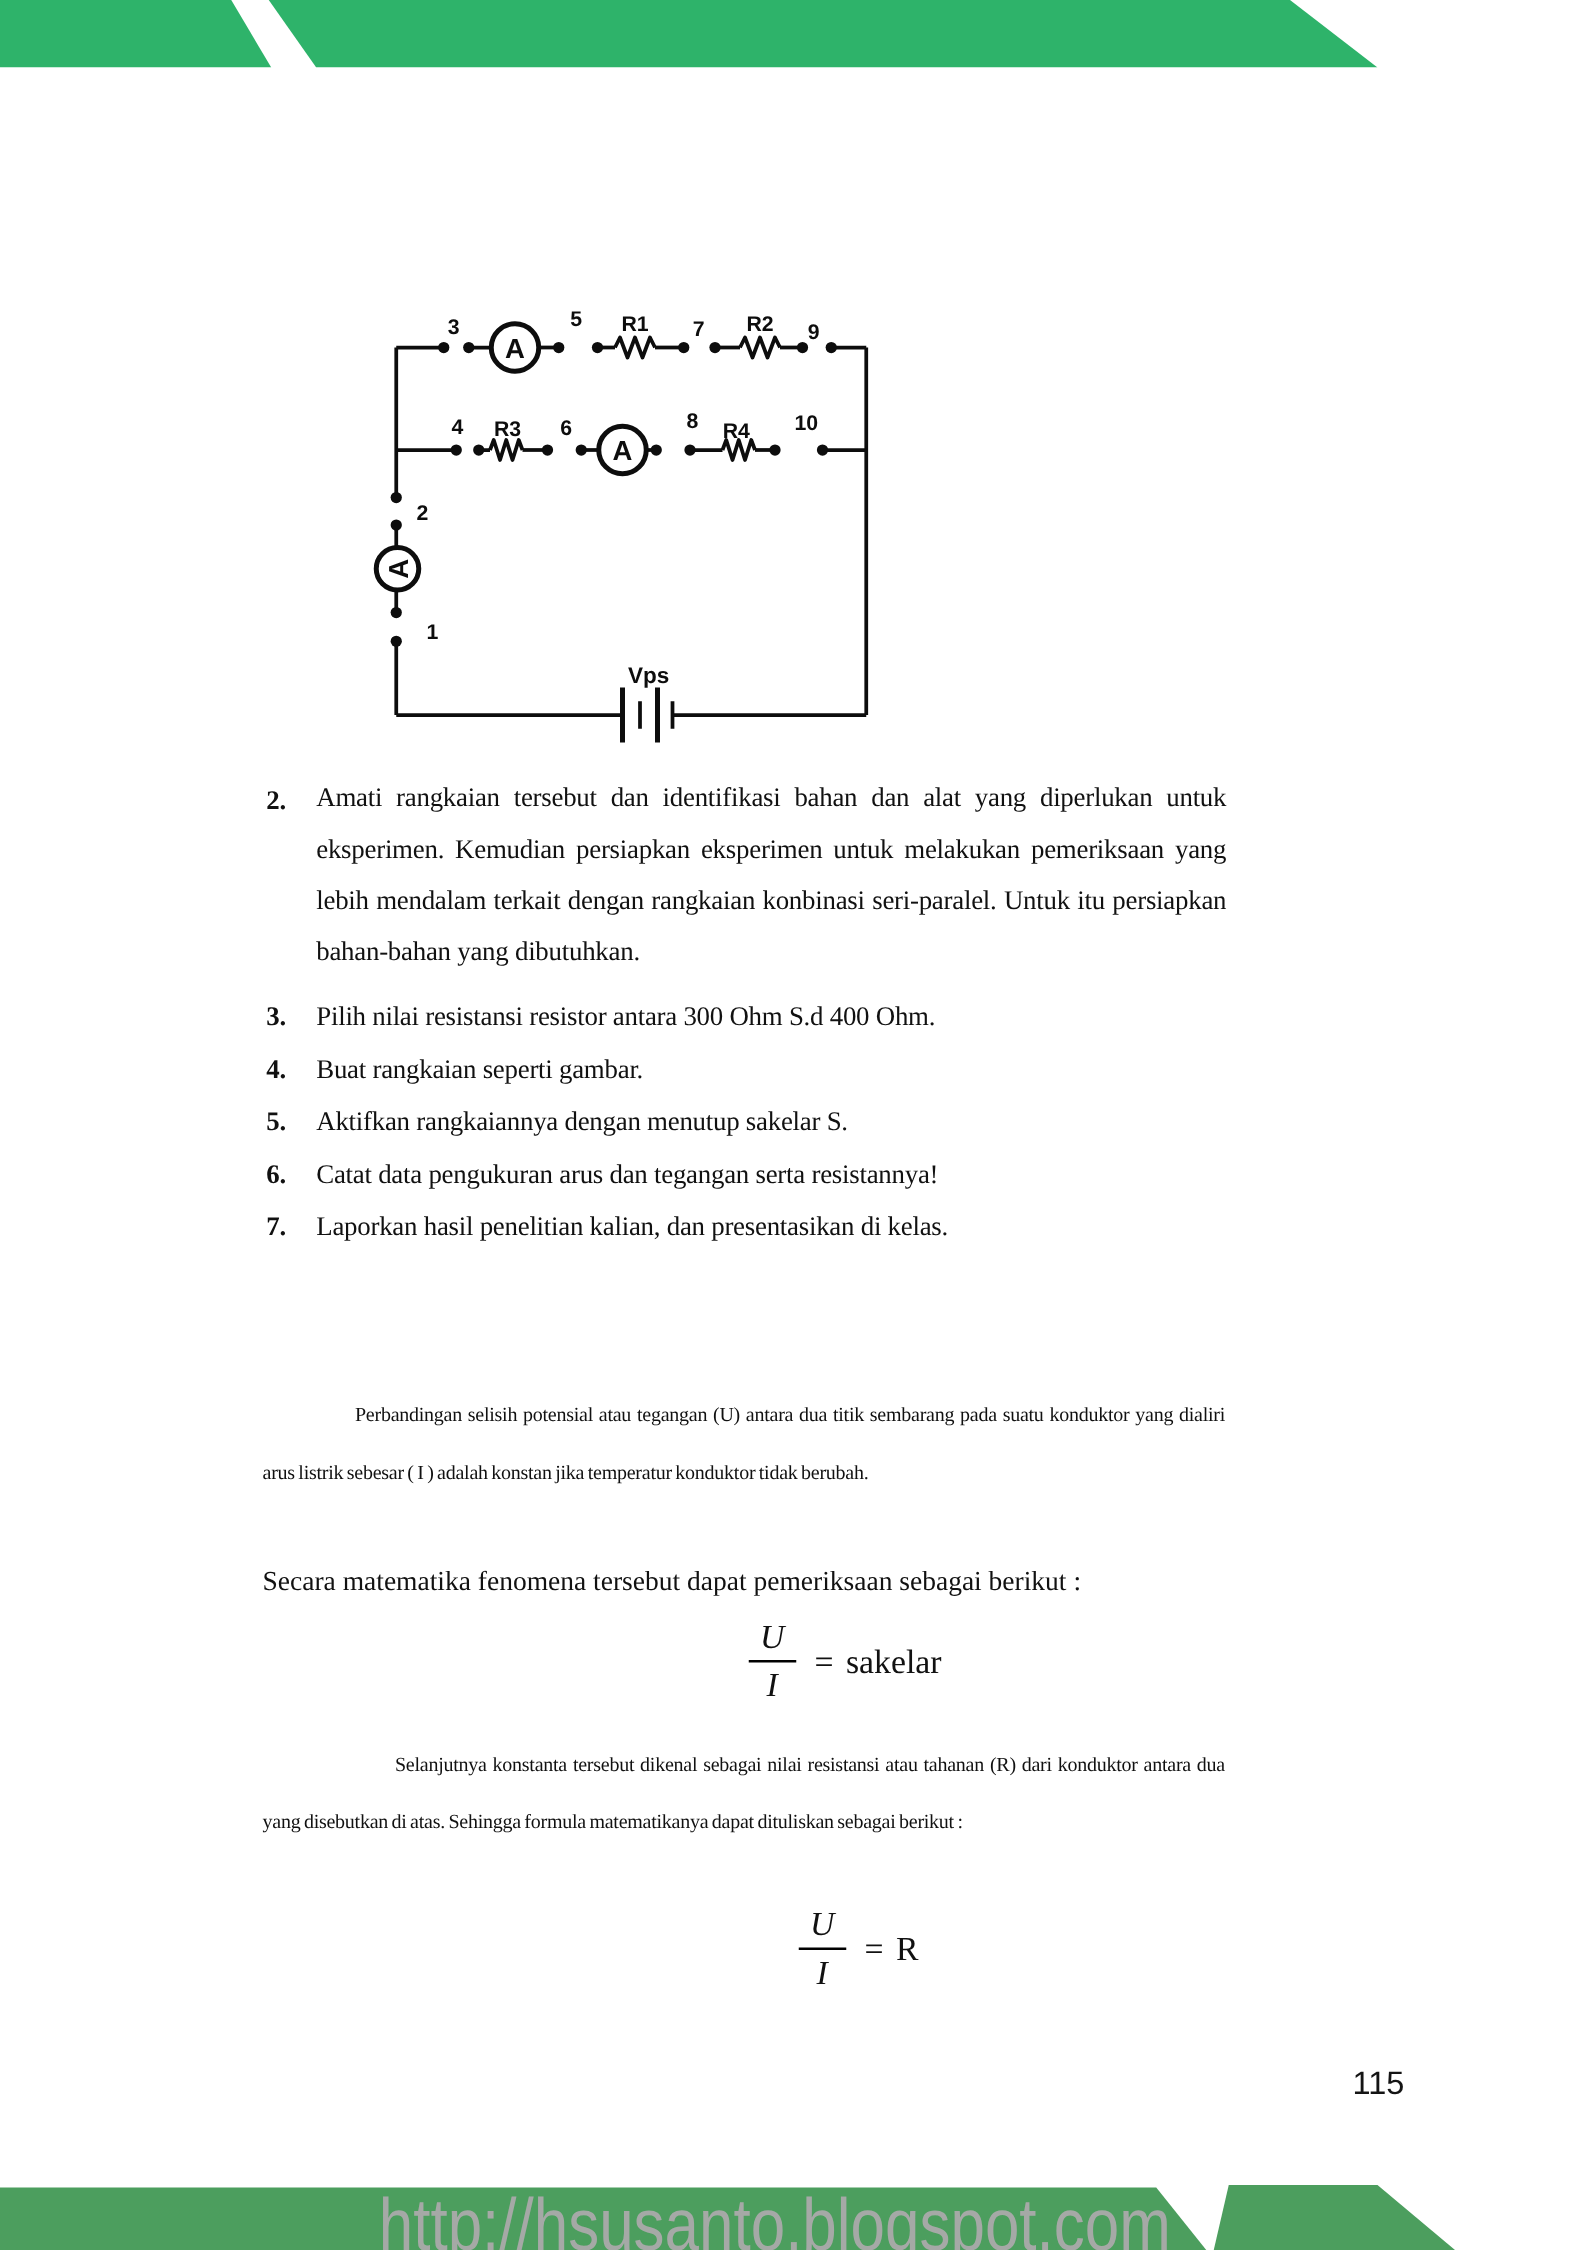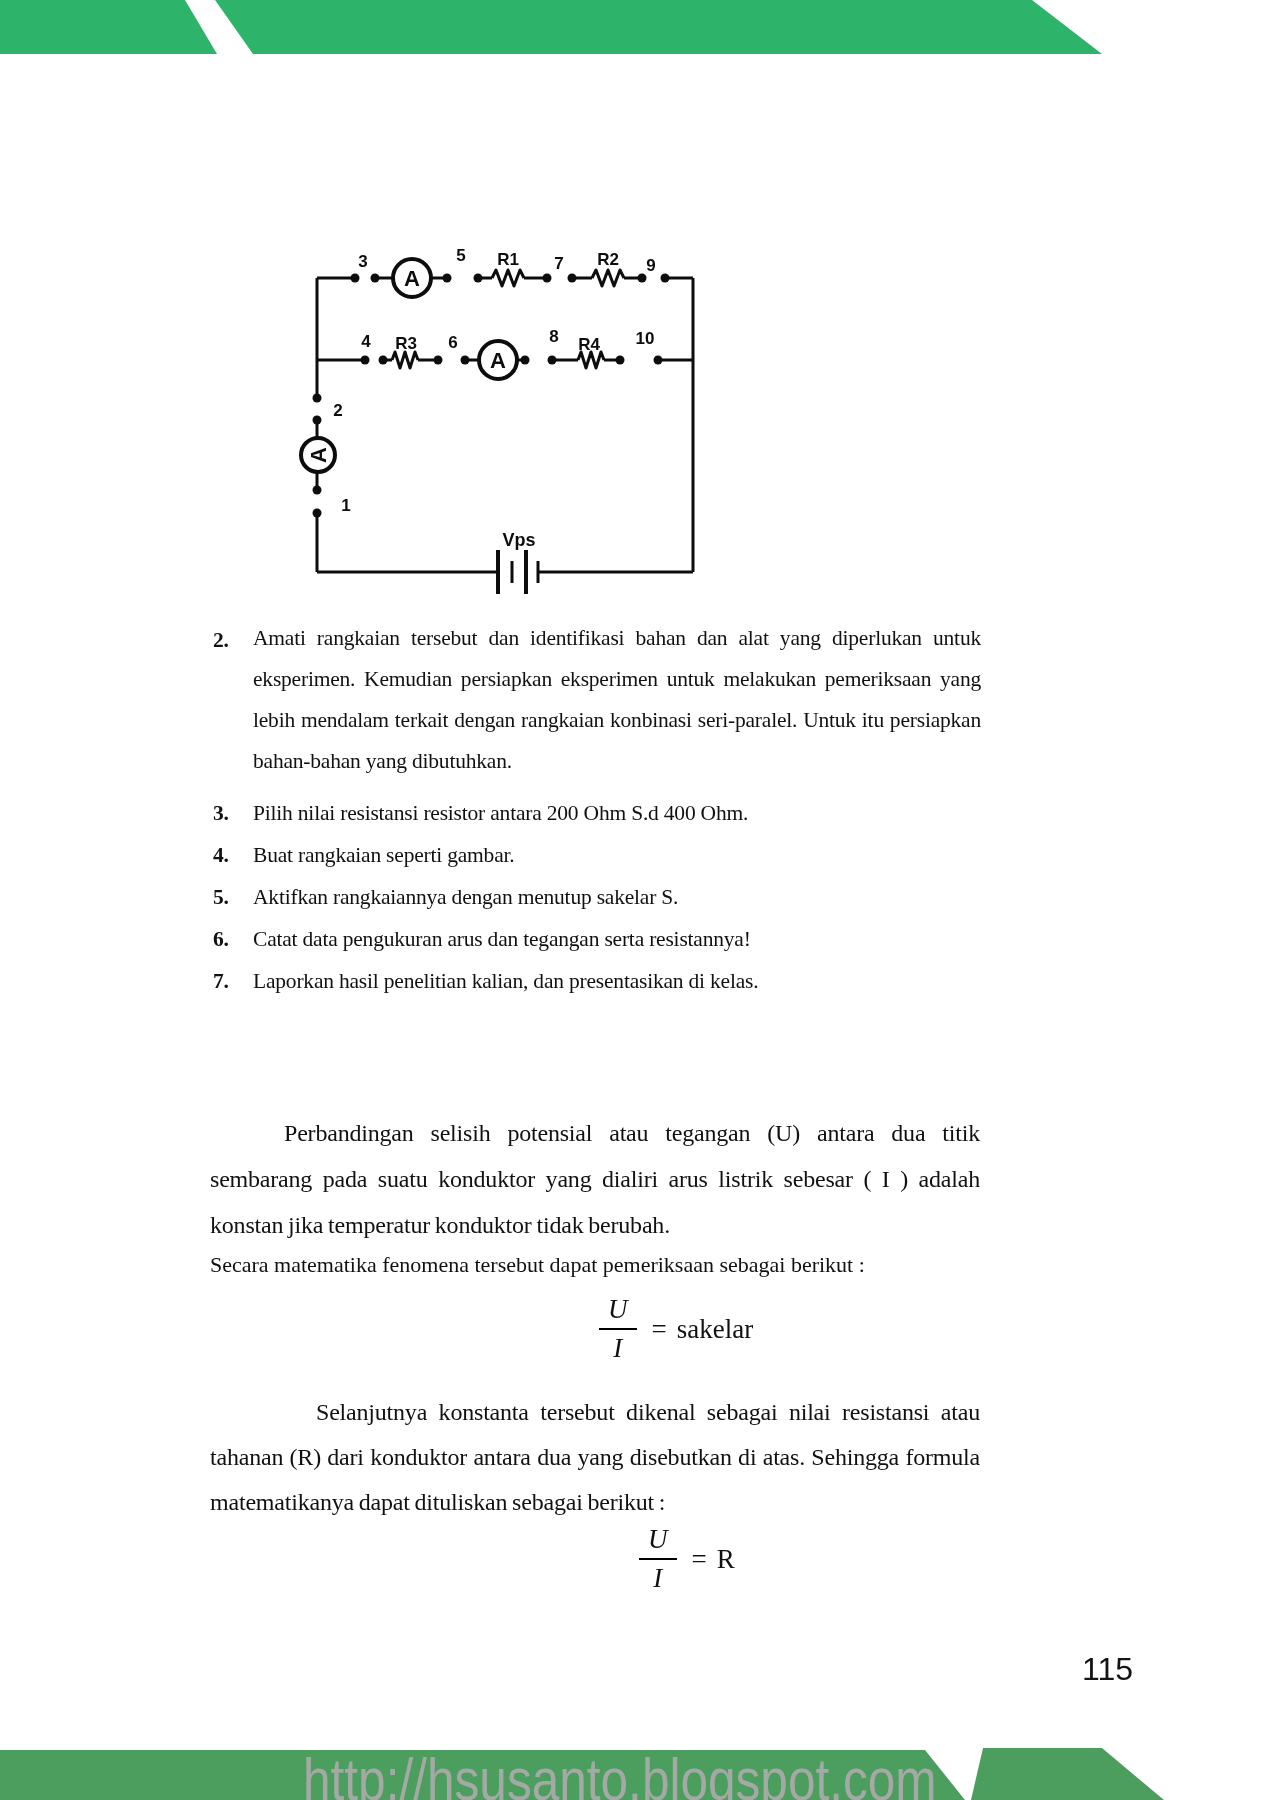--- a/index.html
+++ b/index.html
@@ -33,35 +33,35 @@
   
   .doc-text { font-size:21.5px; line-height:42px; letter-spacing:-0.2px; }
   .list { position:absolute; left:213px; top:618px; width:768px; }
   .list-item { display:flex; }
   .list-item .num { width:40px; font-weight:bold; flex:0 0 40px; }
   .list-item .txt { flex:1; }
   .item-multi .txt { text-align:justify; line-height:41px; }
   .item-multi { line-height:45px; margin-bottom:10px; }
 
   .heading { position:absolute; left:210px; top:1070px; font-weight:bold; font-size:22.5px; }
-  .para { position:absolute; left:210px; width:770px; text-align:justify; font-size:24px; letter-spacing:-0.2px; word-spacing:-1px; }
+  .para { position:absolute; left:210px; width:770px; text-align:justify; font-size:16px; letter-spacing:-0.2px; word-spacing:-1px; }
   .para1 { top:1110px; line-height:46px; text-indent:74px; }
   .para2 { position:absolute; left:210px; top:1252px; font-size:22px; }
   .para3 { top:1390px; line-height:45px; text-indent:106px; }
 
   
   .formula { position:absolute; display:flex; align-items:center; font-size:27px; }
   .formula .frac { display:flex; flex-direction:column; align-items:center; }
   .formula .fnum { font-style:italic; padding:0 9px 3px 9px; border-bottom:2.5px solid #000; }
   .formula .fden { font-style:italic; padding-top:3px; }
   .formula .eq { margin:0 10px 0 15px; }
   .formula1 { left:599px; top:1294px; }
   .formula2 { left:639px; top:1524px; }
 
-  .page-number { position:absolute; left:1082px; top:1651px; font-family:"Liberation Sans", sans-serif; font-size:32px; color:#141414; }
+  .page-number { position:absolute; left:1082px; top:1651px; font-family:"Liberation Sans", sans-serif; font-size:26px; color:#141414; }
 
   .watermark {
     position:absolute; left:303px; top:1746px;
     font-family:"Liberation Sans", sans-serif;
     font-size:59px; color:rgba(170,170,170,0.95);
     white-space:nowrap;
     transform:scaleX(0.84); transform-origin:left top;
     z-index:5;
   }
 </style>
@@ -170,21 +170,21 @@
     </g>
   </svg>
 
   <div class="list doc-text">
     <div class="list-item item-multi">
       <span class="num">2.</span>
       <span class="txt">Amati rangkaian tersebut dan identifikasi bahan dan alat yang diperlukan untuk eksperimen. Kemudian persiapkan eksperimen untuk melakukan pemeriksaan yang lebih mendalam terkait dengan rangkaian konbinasi seri-paralel. Untuk itu persiapkan bahan-bahan yang dibutuhkan.</span>
     </div>
     <div class="list-item">
       <span class="num">3.</span>
-      <span class="txt">Pilih nilai resistansi resistor antara 200 Ohm S.d 400 Ohm.</span>
+      <span class="txt">Pilih nilai resistansi resistor antara 300 Ohm S.d 400 Ohm.</span>
     </div>
     <div class="list-item">
       <span class="num">4.</span>
       <span class="txt">Buat rangkaian seperti gambar.</span>
     </div>
     <div class="list-item">
       <span class="num">5.</span>
       <span class="txt">Aktifkan rangkaiannya dengan menutup sakelar S.</span>
     </div>
     <div class="list-item">

